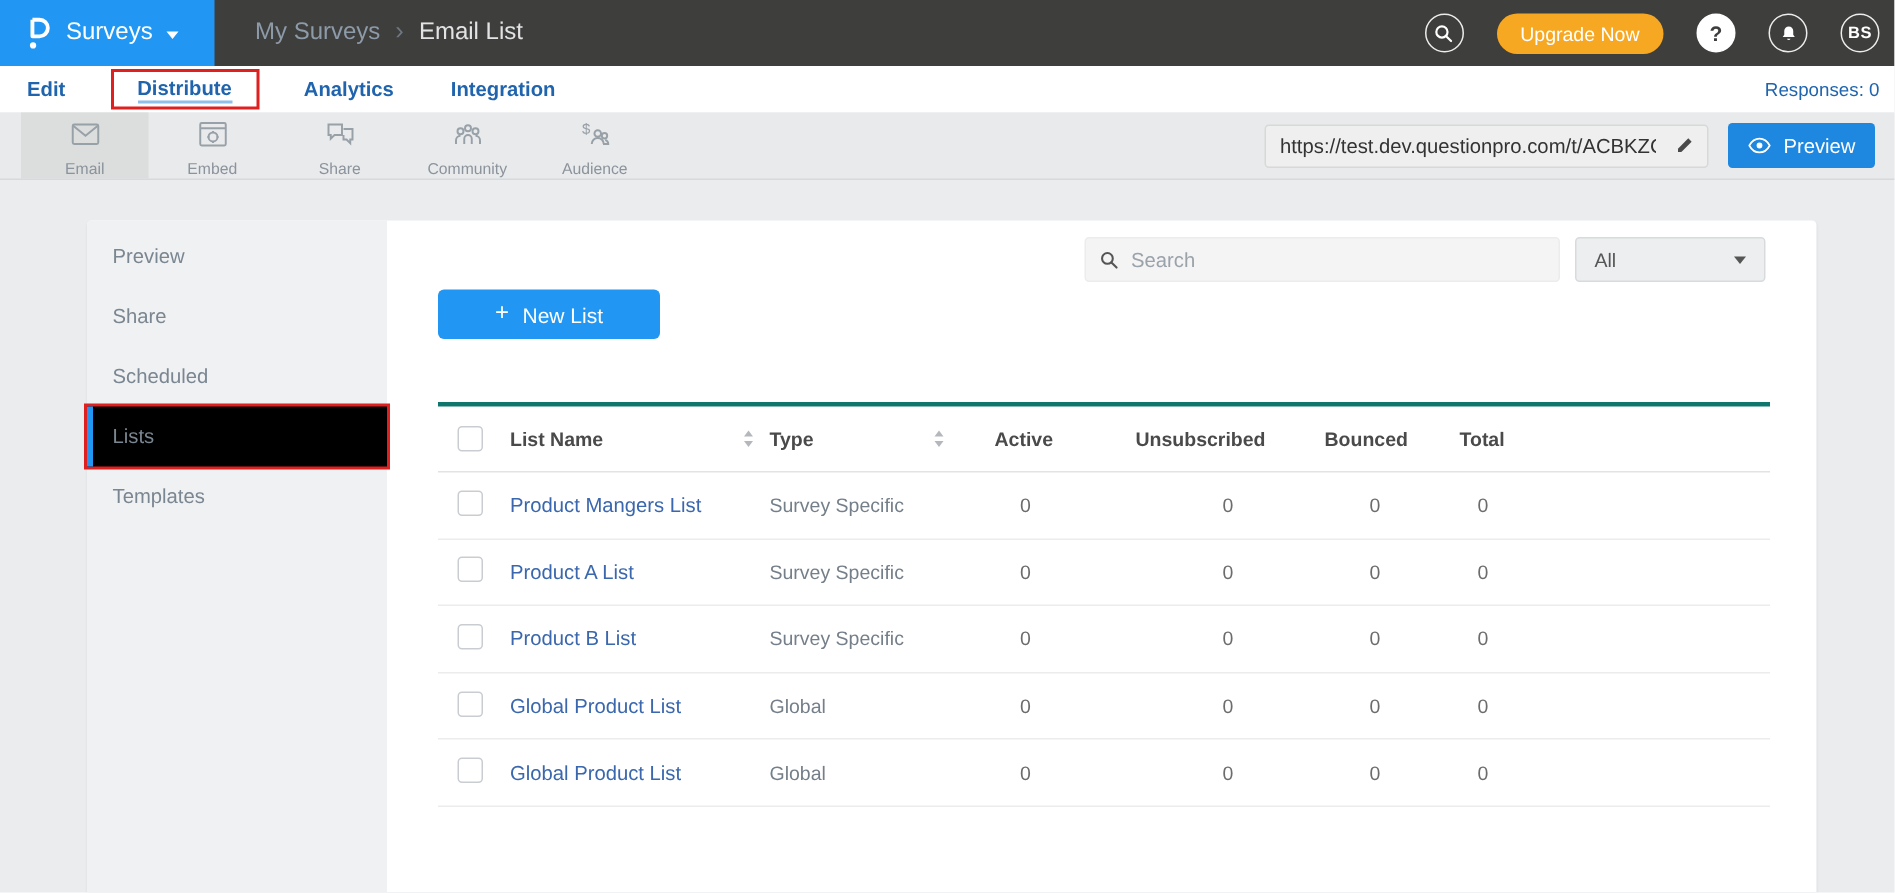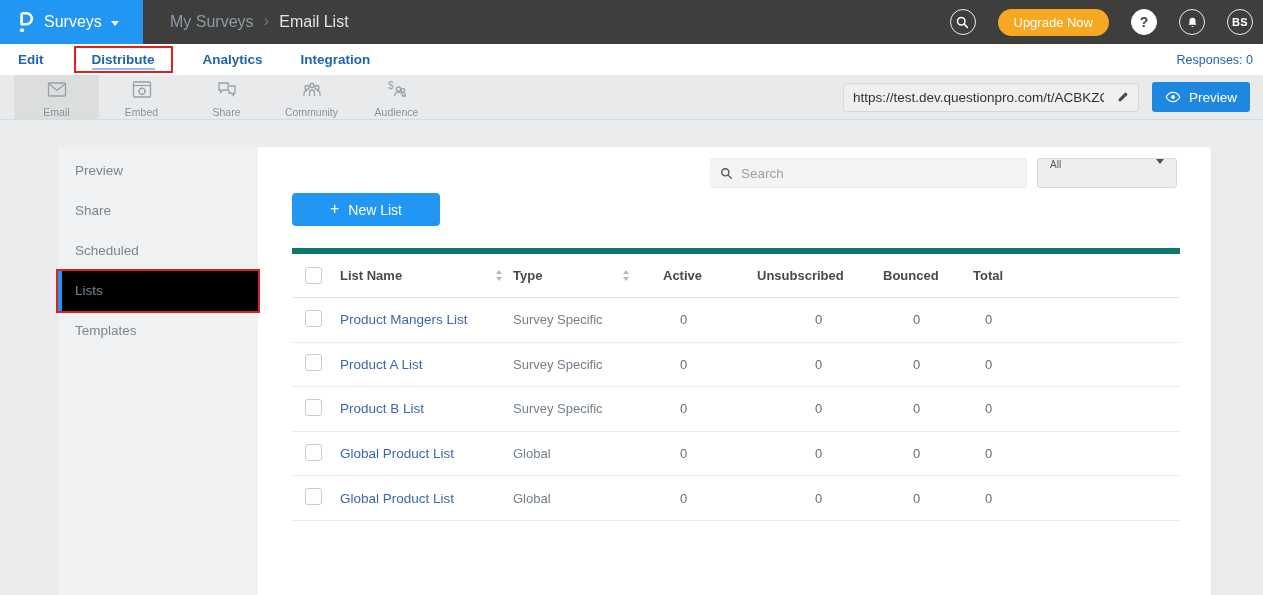--- a/index.html
+++ b/index.html
@@ -49,28 +49,28 @@
   .card{margin:27px 52px 0 58px; height:448px; background:#fff; border-radius:3px 3px 0 0; box-shadow:0 1px 2px rgba(0,0,0,.07); display:flex; overflow:visible;}
   .side{width:200px; flex:none; background:#f0f1f2; padding-top:4px; border-radius:3px 0 0 0;}
   .side-item{height:40px; line-height:40px; padding-left:17px; font-size:13.5px; color:#7a8691; cursor:pointer;}
   .side-item.active{background:#000000; border-left:4px solid var(--brand-blue); padding-left:13px; box-shadow:0 0 0 2px var(--annotation-red); position:relative; z-index:2;}
 
   .main{flex:1; padding:0 31px 0 34px; position:relative;}
   .controls{display:flex; justify-content:flex-end; align-items:center; gap:10px; margin:11px 3px 0 0;}
   .search-box{width:317px; height:30px; background:#f4f4f5; border:1px solid #ececec; border-radius:3px; display:flex; align-items:center; padding:0 9px; gap:8px;margin-left:24px;}
   .search-box input{flex:1; border:none; background:transparent; outline:none; font-family:inherit; font-size:13.5px; color:#444;}
   .search-box input::placeholder{color:#9aa2aa;}
-  .filter-dd{width:140px; height:30px; background:#eceeef; border:1px solid #d8dbde; border-radius:3px; display:flex; align-items:flex-start; padding:0 12px; font-size:10px; color:#555; cursor:pointer;}
+  .filter-dd{width:127px; height:30px; background:#eceeef; border:1px solid #d8dbde; border-radius:3px; display:flex; align-items:center; padding:0 12px; font-size:13px; color:#555; cursor:pointer;}
   .filter-dd .dd-caret{margin-left:auto; width:0; height:0; border-left:4.5px solid transparent; border-right:4.5px solid transparent; border-top:5px solid #555;}
 
   .new-list-btn{margin-top:5px; width:148px; height:33px; background:var(--brand-blue); color:#fff; border:none; border-radius:4px; font-family:inherit; font-size:14px; display:flex; align-items:center; justify-content:center; gap:9px; cursor:pointer;}
   .plus-glyph{font-size:16px; font-weight:400; margin-top:-1px;}
 
   
-  .list-table{margin-top:22px; border-top:6px solid #0f766e;}
+  .list-table{margin-top:42px; border-top:3px solid #0f766e;}
   .tr{display:grid; grid-template-columns:48px 173px 150px 94px 126px 90px 1fr; align-items:center; height:44.6px; border-bottom:1px solid #ececec;}
   .tr.head{height:44px; border-bottom:1px solid #e3e3e3;}
   .th{font-size:13px; font-weight:bold; color:#4a4a4a; display:flex; align-items:center;}
   .checkbox{width:17px; height:17px; border:1px solid #c9cdd1; border-radius:3px; background:#fff; display:inline-block; margin-left:13px; cursor:pointer;}
   .sort{display:flex; flex-direction:column; gap:2.5px; cursor:pointer;}
   .sort i{display:block; width:0; height:0; border-left:3.5px solid transparent; border-right:3.5px solid transparent;}
   .sort .up{border-bottom:4px solid #b4b8bc;}
   .sort .dn{border-top:4px solid #b4b8bc;}
   .sort-name{margin-left:auto; margin-right:11px;}
   .sort-type{margin-left:auto; margin-right:34px;}

